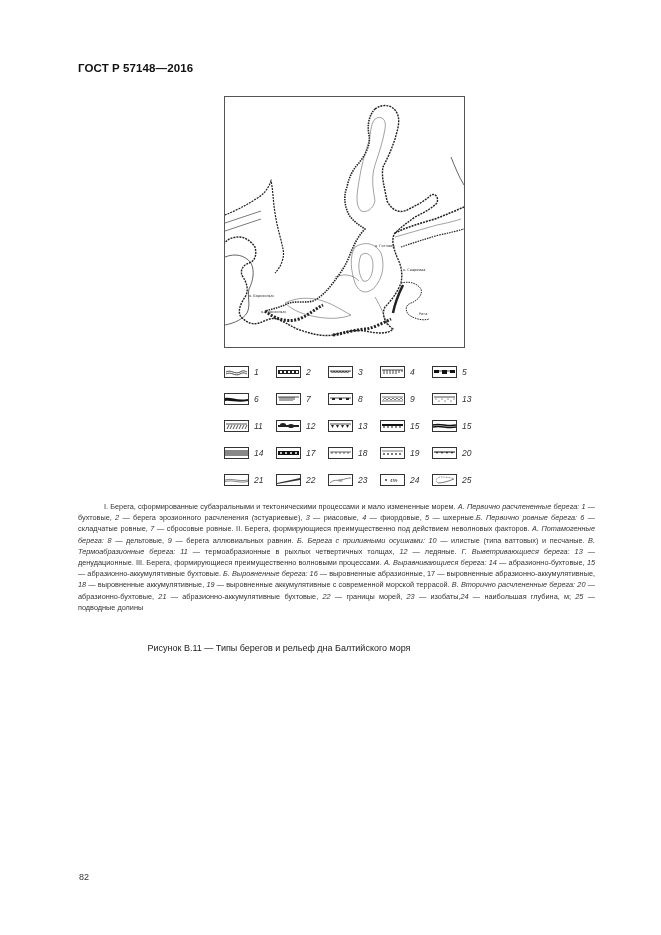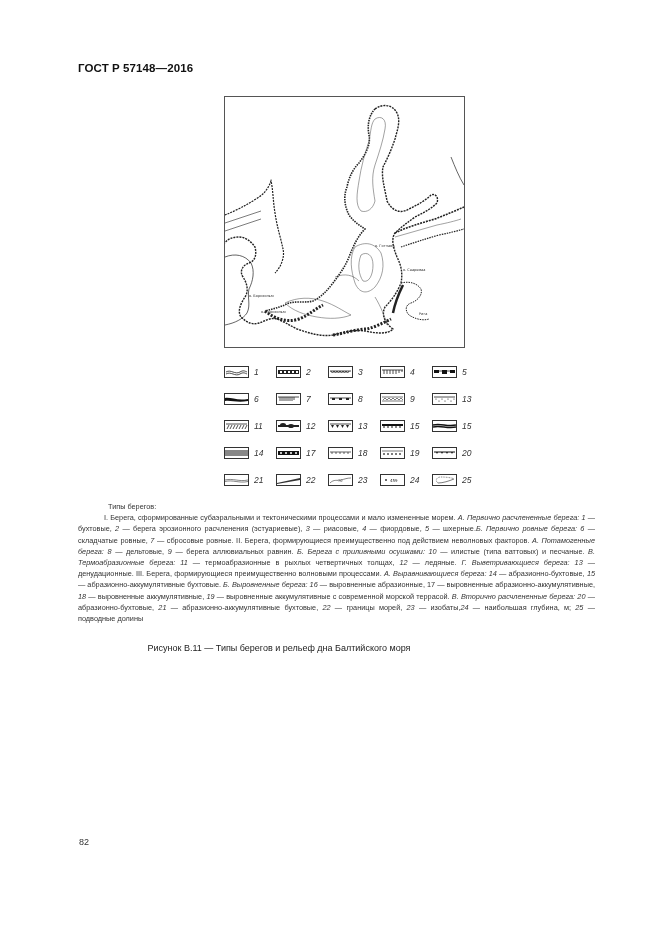--- a/index.html
+++ b/index.html
@@ -35,21 +35,21 @@
     font-size: 7.3px; line-height: 11.2px; color: #333;
   }
   .caption-title { padding-left: 30px; }
   .caption-body { text-align: justify; text-indent: 26px; }
   .caption-body i { }
   .figure-title {
     position: absolute; left: 0; width: 558px; top: 643px;
     text-align: center; font-size: 9px; color: #222;
   }
   .page-number {
-    position: absolute; left: 79px; top: 837px; font-size: 9px; color: #333;
+    position: absolute; left: 79px; top: 872px; font-size: 9px; color: #333;
   }
 </style>
 </head>
 <body>
 
 <div class="doc-header">ГОСТ Р 57148—2016</div>
 
 <div class="map-frame">
   <svg width="239" height="250" viewBox="0 0 239 250">
 
@@ -348,19 +348,18 @@
         <svg width="23" height="10">
           <path d="M5,8 C2,6 3,2 8,2 C14,2 20,3 21,4" stroke="#222" stroke-width="0.6" fill="none" stroke-dasharray="0.8,0.8"></path>
           <path d="M5,8 C10,8 16,6 21,4" stroke="#222" stroke-width="0.6" fill="none"></path>
         </svg>
       </span>
     <span class="legend-num">25</span>
   </div>
 </div>
 
 <div class="caption-block">
-  <div class="caption-title">Типы берегов:</div>
   <div class="caption-body" id="caption-body"><span>I. Берега, сформированные субаэральными и тектоническими процессами и мало измененные морем. </span><i>А. Первично расчлененные берега: 1</i><span> — бухтовые, </span><i>2</i><span> — берега эрозионного расчленения (эстуариевые), </span><i>3</i><span> — риасовые, </span><i>4</i><span> — фиордовые, </span><i>5</i><span> — шхерные.</span><i>Б. Первично ровные берега: 6</i><span> — складчатые ровные, </span><i>7</i><span> — сбросовые ровные. II. Берега, формирующиеся преимущественно под действием неволновых факторов. </span><i>А. Потамогенные берега: 8</i><span> — дельтовые, </span><i>9</i><span> — берега аллювиальных равнин. </span><i>Б. Берега с приливными осушками: 10</i><span> — илистые (типа ваттовых) и песчаные. </span><i>В. Термоабразионные берега: 11</i><span> — термоабразионные в рыхлых четвертичных толщах, </span><i>12</i><span> — ледяные. </span><i>Г. Выветривающиеся берега: 13</i><span> — денудационные. III. Берега, формирующиеся преимущественно волновыми процессами. </span><i>А. Выравнивающиеся берега: 14</i><span> — абразионно-бухтовые, </span><i>15</i><span> — абразионно-аккумулятивные бухтовые. </span><i>Б. Выровненные берега: 16</i><span> — выровненные абразионные, </span><span>17</span><span> — выровненные абразионно-аккумулятивные, </span><i>18</i><span> — выровненные аккумулятивные, </span><i>19</i><span> — выровненные аккумулятивные с современной морской террасой. </span><i>В. Вторично расчлененные берега: 20</i><span> — абразионно-бухтовые, </span><i>21</i><span> — абразионно-аккумулятивные бухтовые, </span><i>22</i><span> — границы морей, </span><i>23</i><span> — изобаты,</span><i>24</i><span> — наибольшая глубина, м; </span><i>25</i><span> — подводные долины</span></div>
 </div>
 
 <div class="figure-title">Рисунок В.11 — Типы берегов и рельеф дна Балтийского моря</div>
 
 <div class="page-number">82</div>
 
 </body></html>

